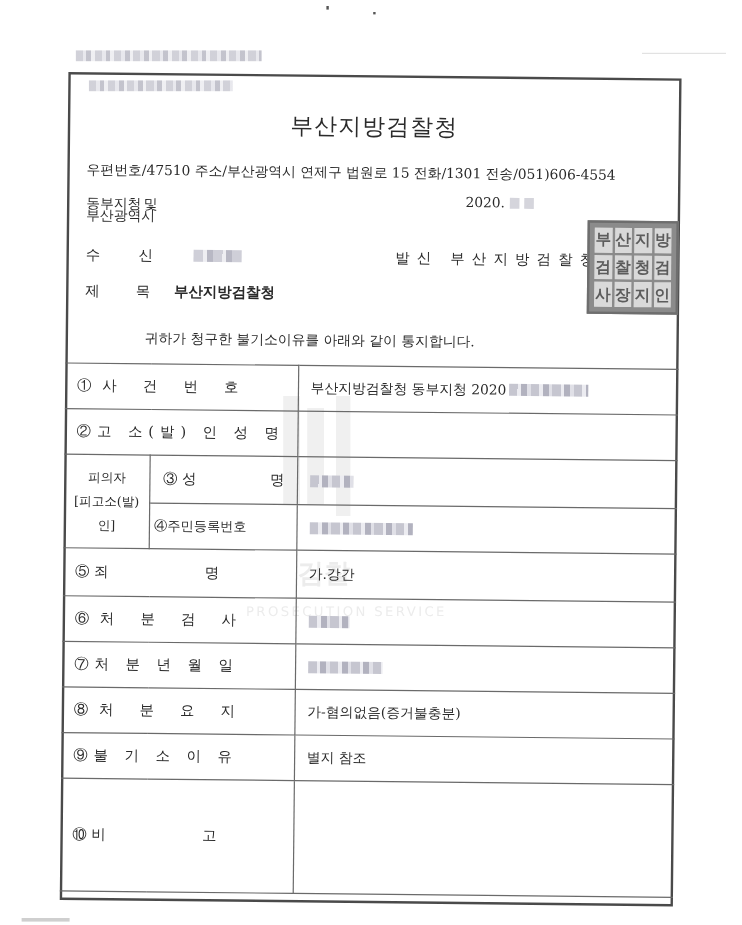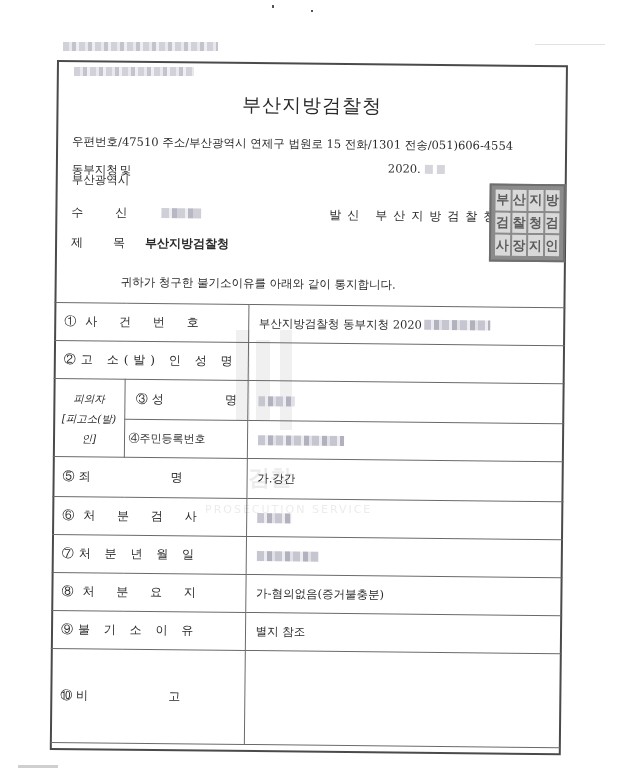--- a/index.html
+++ b/index.html
@@ -41,21 +41,21 @@
     table.form {
       position: absolute; left: -2px; top: 240px; width: 511px; border-collapse: collapse; font-size: 12px;
     }
     table.form td { border: 1px solid #6a6a6a; padding: 0 10px; }
     table.form tr:first-child td { border-top: 1px solid #6a6a6a; }
     table.form td:first-child { border-left: none; }
     table.form td:last-child { border-right: none; }
     .lbl { width: 120px; letter-spacing: 9px; white-space: nowrap; }
     .lbl.tight { letter-spacing: 5px; }
     .lbl.split { display: flex; justify-content: space-between; letter-spacing: 0; }
-    .sublbl-group { width: 42px; text-align: center; font-size: 10.5px; letter-spacing: 0; padding: 0 2px !important; line-height: 20px; font-style: italic; }
+    .sublbl-group { width: 42px; text-align: center; font-size: 10.5px; letter-spacing: 0; padding: 0 2px !important; line-height: 20px; }
     .sublbl { letter-spacing: 0; }
     .sublbl.split { display: flex; justify-content: space-between; }
     .val { font-size: 11.5px; }
     .mask-val { display: inline-block; height: 10px; vertical-align: -1px; background: repeating-linear-gradient(90deg, #c6c6d0 0 7px, #ececf1 7px 10px, #b2b2bf 10px 15px, #e0e0e7 15px 18px); }
 
     .watermark { position: absolute; left: 236px; top: 330px; pointer-events: none; }
     .wm-bar { position: absolute; background: #f0f0f0; }
     .wm-text { position: absolute; left: 248px; top: 463px; font-size: 22px; color: #ececec; font-weight: bold; }
     .wm-sub { position: absolute; left: 205px; top: 503px; font-size: 11px; color: #ececec; letter-spacing: 2px; font-family: "DejaVu Sans", sans-serif; font-weight: normal; }
     .foot-mark { position: absolute; left: 18px; top: 765px; width: 40px; height: 3px; background: #cfcfcf; }

